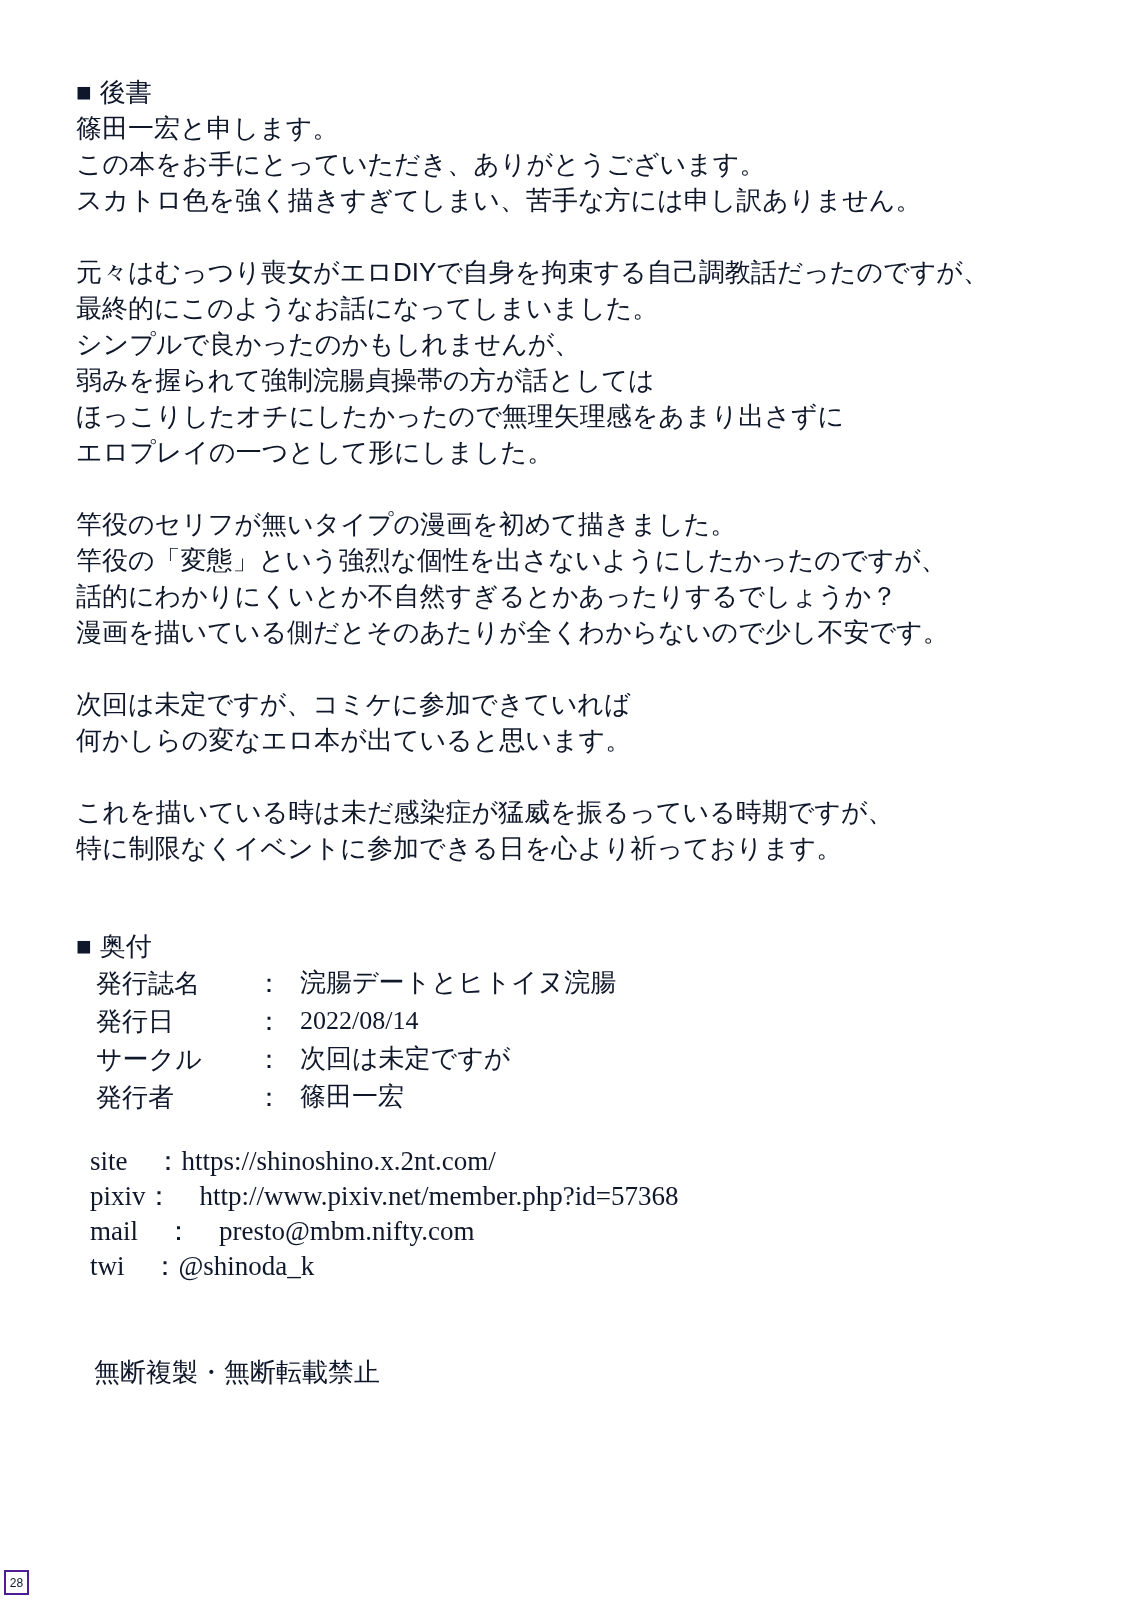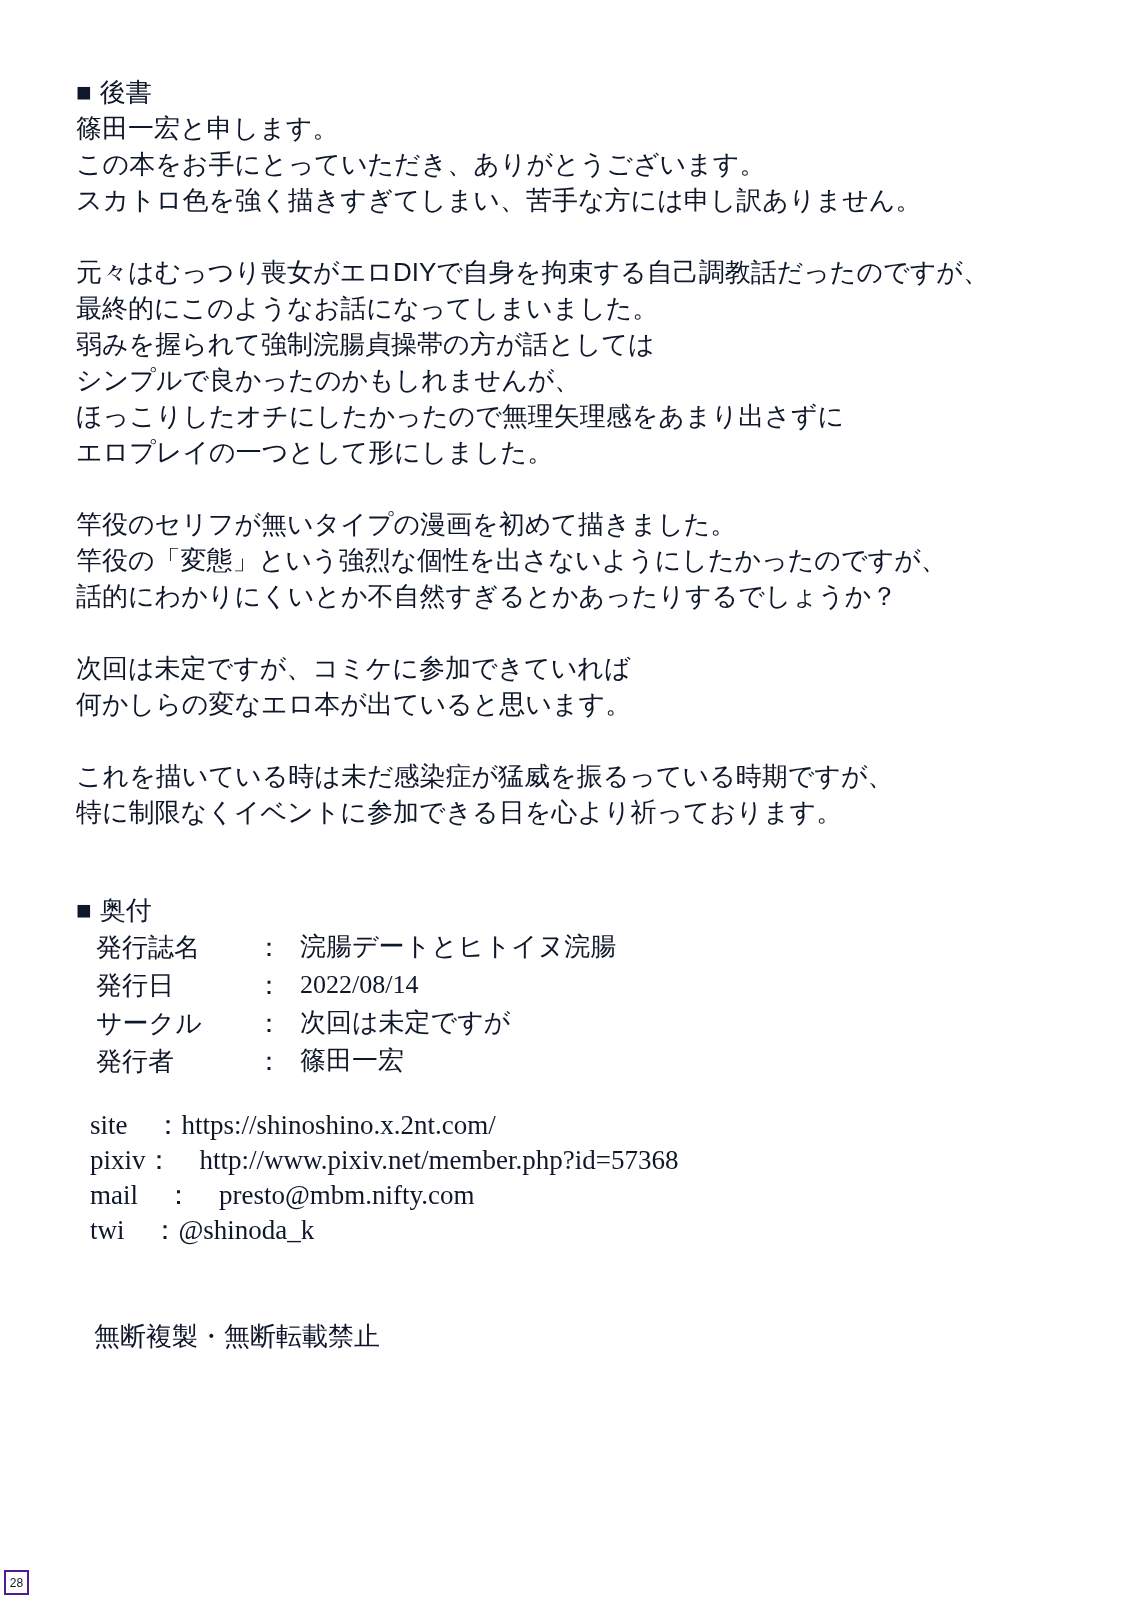--- a/index.html
+++ b/index.html
@@ -99,30 +99,31 @@
 
     <div class="para">
       <div class="line">篠田一宏と申します。</div>
       <div class="line">この本をお手にとっていただき、ありがとうございます。</div>
       <div class="line">スカトロ色を強く描きすぎてしまい、苦手な方には申し訳ありません。</div>
     </div>
 
     <div class="para">
       <div class="line">元々はむっつり喪女がエロDIYで自身を拘束する自己調教話だったのですが、</div>
       <div class="line">最終的にこのようなお話になってしまいました。</div>
+      <div class="line">シンプルで良かったのかもしれませんが、</div>
       <div class="line">弱みを握られて強制浣腸貞操帯の方が話としては</div>
-      <div class="line">シンプルで良かったのかもしれませんが、</div>
       <div class="line">ほっこりしたオチにしたかったので無理矢理感をあまり出さずに</div>
       <div class="line">エロプレイの一つとして形にしました。</div>
     </div>
 
     <div class="para">
       <div class="line">竿役のセリフが無いタイプの漫画を初めて描きました。</div>
       <div class="line">竿役の「変態」という強烈な個性を出さないようにしたかったのですが、</div>
       <div class="line">話的にわかりにくいとか不自然すぎるとかあったりするでしょうか？</div>
+      <div class="line">漫画を描いている側だとそのあたりが全くわからないので少し不安です。</div>
     </div>
 
     <div class="para">
       <div class="line">次回は未定ですが、コミケに参加できていれば</div>
       <div class="line">何かしらの変なエロ本が出ていると思います。</div>
     </div>
 
     <div class="para">
       <div class="line">これを描いている時は未だ感染症が猛威を振るっている時期ですが、</div>
       <div class="line">特に制限なくイベントに参加できる日を心より祈っております。</div>

